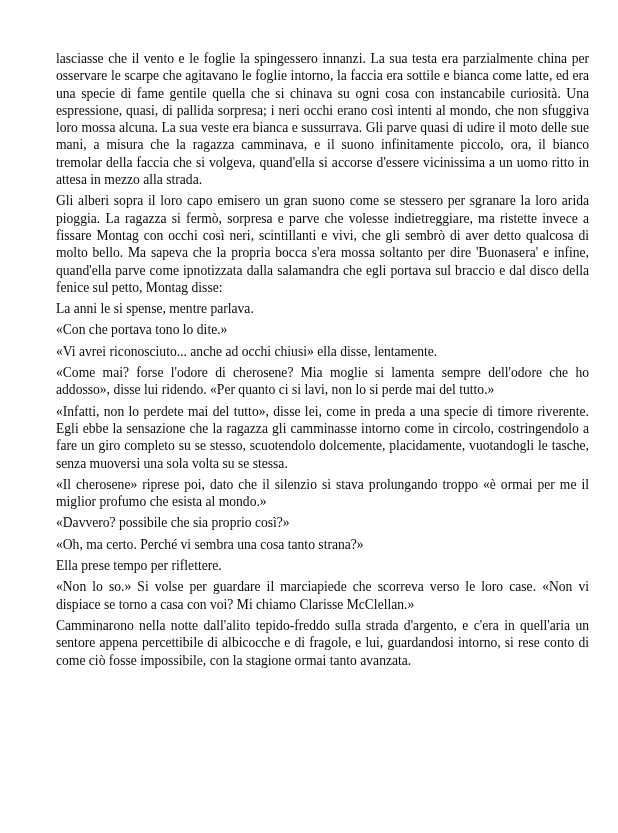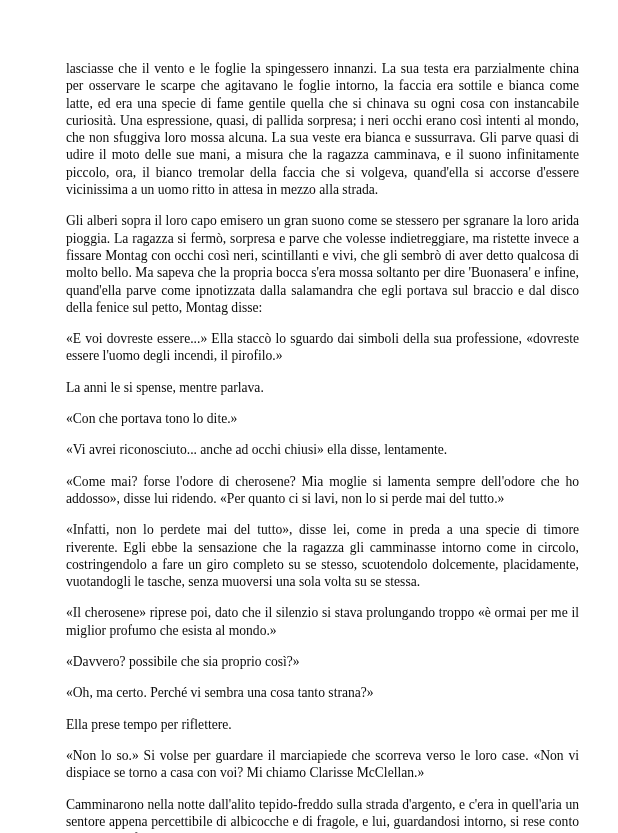--- a/index.html
+++ b/index.html
@@ -24,34 +24,33 @@
     top: 46px;
     width: 541px;
     font-family: "Liberation Serif", "DejaVu Serif", serif;
     font-size: 13.6px;
     line-height: 17.3px;
     color: #0a0a0a;
     text-align: justify;
     text-justify: inter-word;
   }
   .text-block p {
-    margin: 14px;
+    margin: 4px;
     padding: 0;
     text-align: justify;
     text-align-last: left;
   }
 </style>
 </head>
 <body>
 
 <div class="page">
   <div class="text-block">
     <p>lasciasse che il vento e le foglie la spingessero innanzi. La sua testa era parzialmente china per osservare le scarpe che agitavano le foglie intorno, la faccia era sottile e bianca come latte, ed era una specie di fame gentile quella che si chinava su ogni cosa con instancabile curiosità. Una espressione, quasi, di pallida sorpresa; i neri occhi erano così intenti al mondo, che non sfuggiva loro mossa alcuna. La sua veste era bianca e sussurrava. Gli parve quasi di udire il moto delle sue mani, a misura che la ragazza camminava, e il suono infinitamente piccolo, ora, il bianco tremolar della faccia che si volgeva, quand'ella si accorse d'essere vicinissima a un uomo ritto in attesa in mezzo alla strada.</p>
     <p>Gli alberi sopra il loro capo emisero un gran suono come se stessero per sgranare la loro arida pioggia. La ragazza si fermò, sorpresa e parve che volesse indietreggiare, ma ristette invece a fissare Montag con occhi così neri, scintillanti e vivi, che gli sembrò di aver detto qualcosa di molto bello. Ma sapeva che la propria bocca s'era mossa soltanto per dire 'Buonasera' e infine, quand'ella parve come ipnotizzata dalla salamandra che egli portava sul braccio e dal disco della fenice sul petto, Montag disse:</p>
-    <p>«E voi dovreste essere...» Ella staccò lo sguardo dai simboli della sua professione, «dovreste essere l'uomo degli incendi, il pirofilo.»</p>
     <p>La anni le si spense, mentre parlava.</p>
     <p>«Con che portava tono lo dite.»</p>
     <p>«Vi avrei riconosciuto... anche ad occhi chiusi» ella disse, lentamente.</p>
     <p>«Come mai? forse l'odore di cherosene? Mia moglie si lamenta sempre dell'odore che ho addosso», disse lui ridendo. «Per quanto ci si lavi, non lo si perde mai del tutto.»</p>
     <p>«Infatti, non lo perdete mai del tutto», disse lei, come in preda a una specie di timore riverente. Egli ebbe la sensazione che la ragazza gli camminasse intorno come in circolo, costringendolo a fare un giro completo su se stesso, scuotendolo dolcemente, placidamente, vuotandogli le tasche, senza muoversi una sola volta su se stessa.</p>
     <p>«Il cherosene» riprese poi, dato che il silenzio si stava prolungando troppo «è ormai per me il miglior profumo che esista al mondo.»</p>
     <p>«Davvero? possibile che sia proprio così?»</p>
     <p>«Oh, ma certo. Perché vi sembra una cosa tanto strana?»</p>
     <p>Ella prese tempo per riflettere.</p>
     <p>«Non lo so.» Si volse per guardare il marciapiede che scorreva verso le loro case. «Non vi dispiace se torno a casa con voi? Mi chiamo Clarisse McClellan.»</p>

